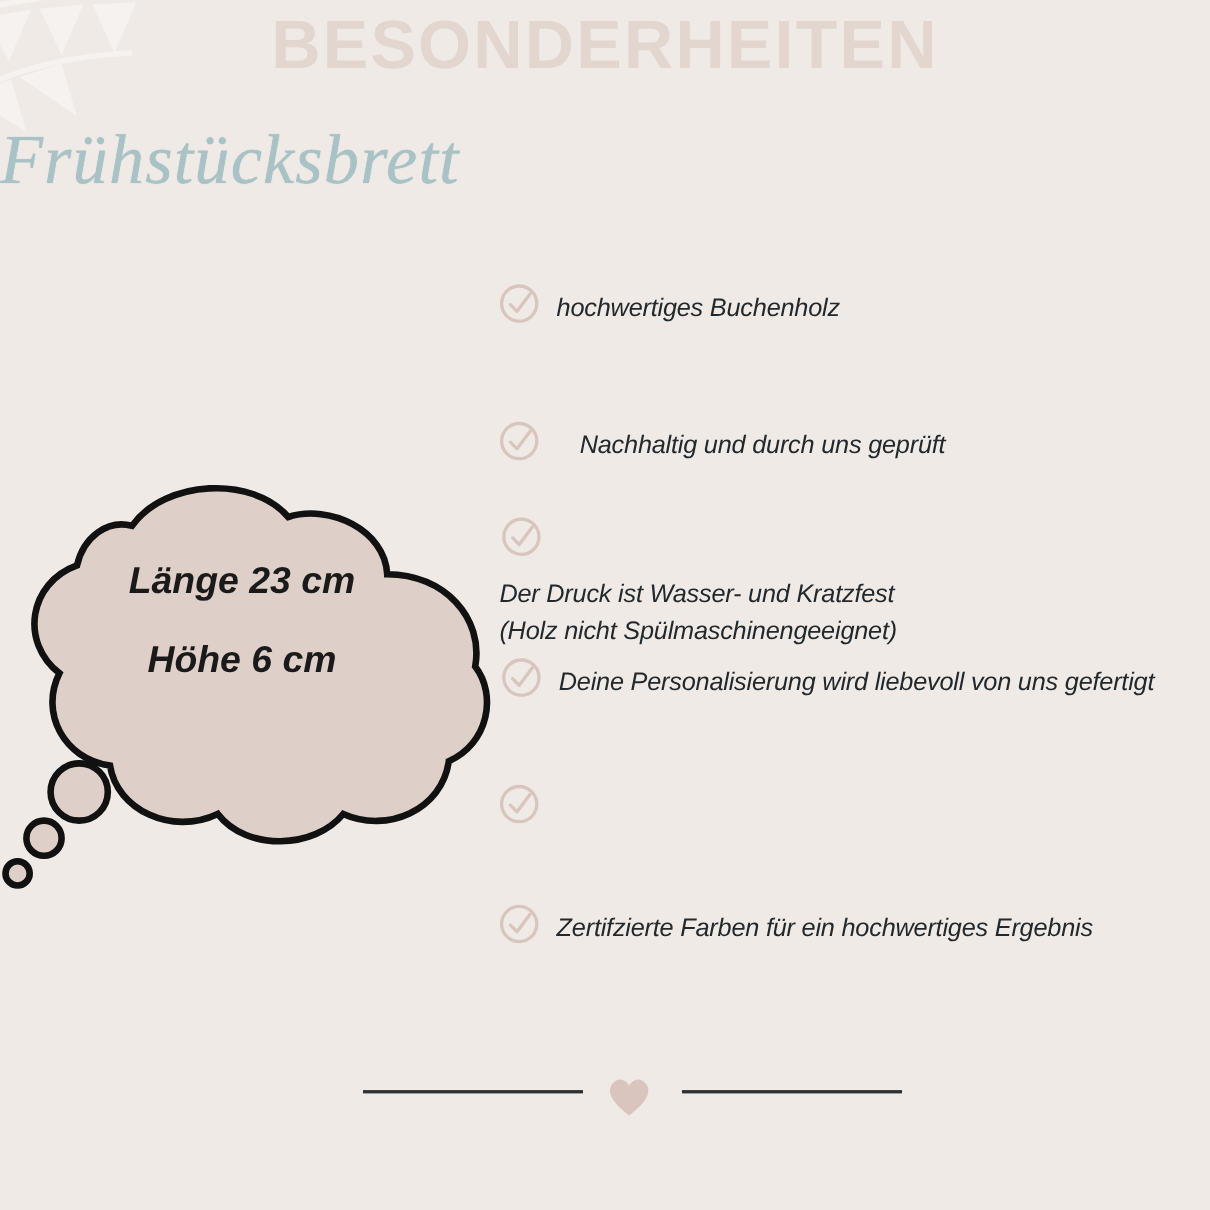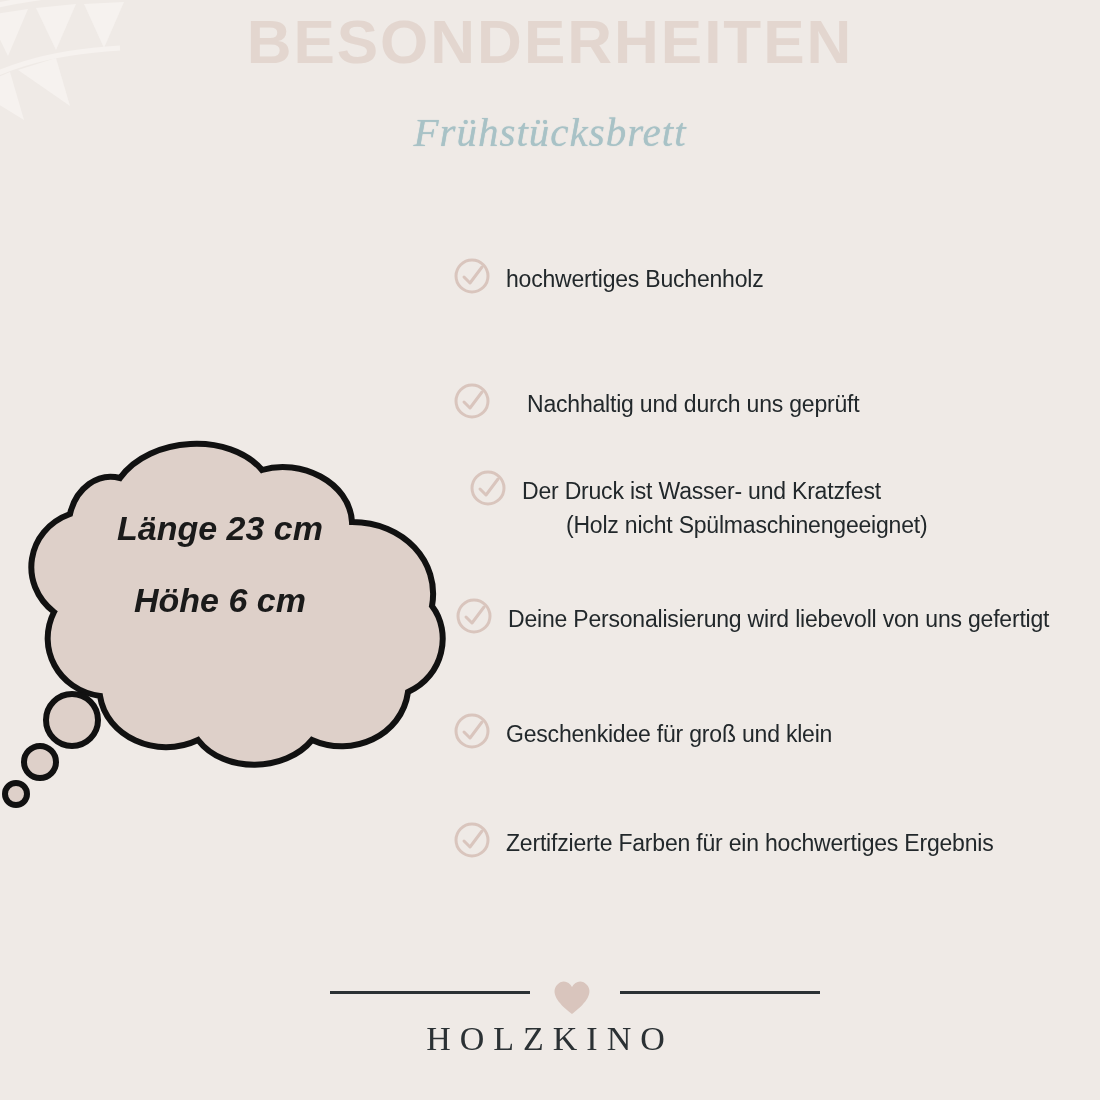--- a/index.html
+++ b/index.html
@@ -43,24 +43,23 @@
     font-weight: bold;
     font-size: 62px;
     letter-spacing: 2px;
     color: #e3d6cf;
   }
   .subhead {
     position: absolute;
     top: 108px;
     left: 0;
     width: 1100px;
-    text-align: center;
     font-family: "Liberation Serif", serif;
     font-style: italic;
-    font-size: 41px;
+    font-size: 64px;
     letter-spacing: 1px;
     color: #a8c2c6;
     text-shadow: 0 0 1px #a8c2c6;
   }
 
   
   .features {
     position: absolute;
     left: 452px;
     top: 262px;
@@ -78,22 +77,23 @@
     height: 40px;
     position: relative;
     margin-top: -6px;
   }
   .feature-text {
     font-family: "Liberation Sans", sans-serif;
     font-size: 23px;
     line-height: 34px;
     color: #22282b;
     letter-spacing: -0.2px;
-  }
-  .feature-text .line2 { display: block; margin-left: 44px; }
+    font-style: italic;
+  }
+  .feature-text .line2 { display: block; }
 
   
   .cloud-wrap {
     position: absolute;
     left: 0px;
     top: 418px;
     width: 480px;
     height: 400px;
     font-style: italic;
   }
@@ -185,21 +185,21 @@
     <div class="feature" style="top:125px;left:0;gap:35px;">
       <span class="check">
         <svg viewBox="0 0 40 40" width="40" height="40">
           <circle cx="20" cy="20" r="16" fill="none" stroke="#d9c5bd" stroke-width="3"></circle>
           <path d="M12 21 L18 27 L30 11" fill="none" stroke="#d9c5bd" stroke-width="3" stroke-linecap="round" stroke-linejoin="round"></path>
         </svg>
       </span>
       <span class="feature-text">Nachhaltig und durch uns geprüft</span>
     </div>
 
-    <div class="feature" style="top:212px;left:16px;">
+    <div class="feature" style="top:212px;left:2px;flex-direction:column;">
       <span class="check">
         <svg viewBox="0 0 40 40" width="40" height="40">
           <circle cx="20" cy="20" r="16" fill="none" stroke="#d9c5bd" stroke-width="3"></circle>
           <path d="M12 21 L18 27 L30 11" fill="none" stroke="#d9c5bd" stroke-width="3" stroke-linecap="round" stroke-linejoin="round"></path>
         </svg>
       </span>
       <span class="feature-text">
         <span>Der Druck ist Wasser- und Kratzfest</span>
         <span class="line2">(Holz nicht Spülmaschinengeeignet)</span>
       </span>
@@ -215,21 +215,20 @@
       <span class="feature-text">Deine Personalisierung wird liebevoll von uns gefertigt</span>
     </div>
 
     <div class="feature" style="top:455px;left:0px;">
       <span class="check">
         <svg viewBox="0 0 40 40" width="40" height="40">
           <circle cx="20" cy="20" r="16" fill="none" stroke="#d9c5bd" stroke-width="3"></circle>
           <path d="M12 21 L18 27 L30 11" fill="none" stroke="#d9c5bd" stroke-width="3" stroke-linecap="round" stroke-linejoin="round"></path>
         </svg>
       </span>
-      <span class="feature-text">Geschenkidee für groß und klein</span>
     </div>
 
     <div class="feature" style="top:547px;left:0px;margin-top:17px;">
       <span class="check">
         <svg viewBox="0 0 40 40" width="40" height="40">
           <circle cx="20" cy="20" r="16" fill="none" stroke="#d9c5bd" stroke-width="3"></circle>
           <path d="M12 21 L18 27 L30 11" fill="none" stroke="#d9c5bd" stroke-width="3" stroke-linecap="round" stroke-linejoin="round"></path>
         </svg>
       </span>
       <span class="feature-text">Zertifzierte Farben für ein hochwertiges Ergebnis</span>
@@ -263,15 +262,14 @@
   </div>
 
   <div class="footer-rule">
     <div class="rule-line rule-left"></div>
     <svg class="heart" viewBox="0 0 44 40">
       <path d="M22 37 C 6 25, 1 15, 7 8 C 12 2, 19 4, 22 10 C 25 4, 32 2, 37 8 C 43 15, 38 25, 22 37 Z" fill="#d9c5bd"></path>
     </svg>
     <div class="rule-line rule-right"></div>
   </div>
 
-  <div class="brand">HOLZKINO</div>
 
 </div>
 
 </body></html>

